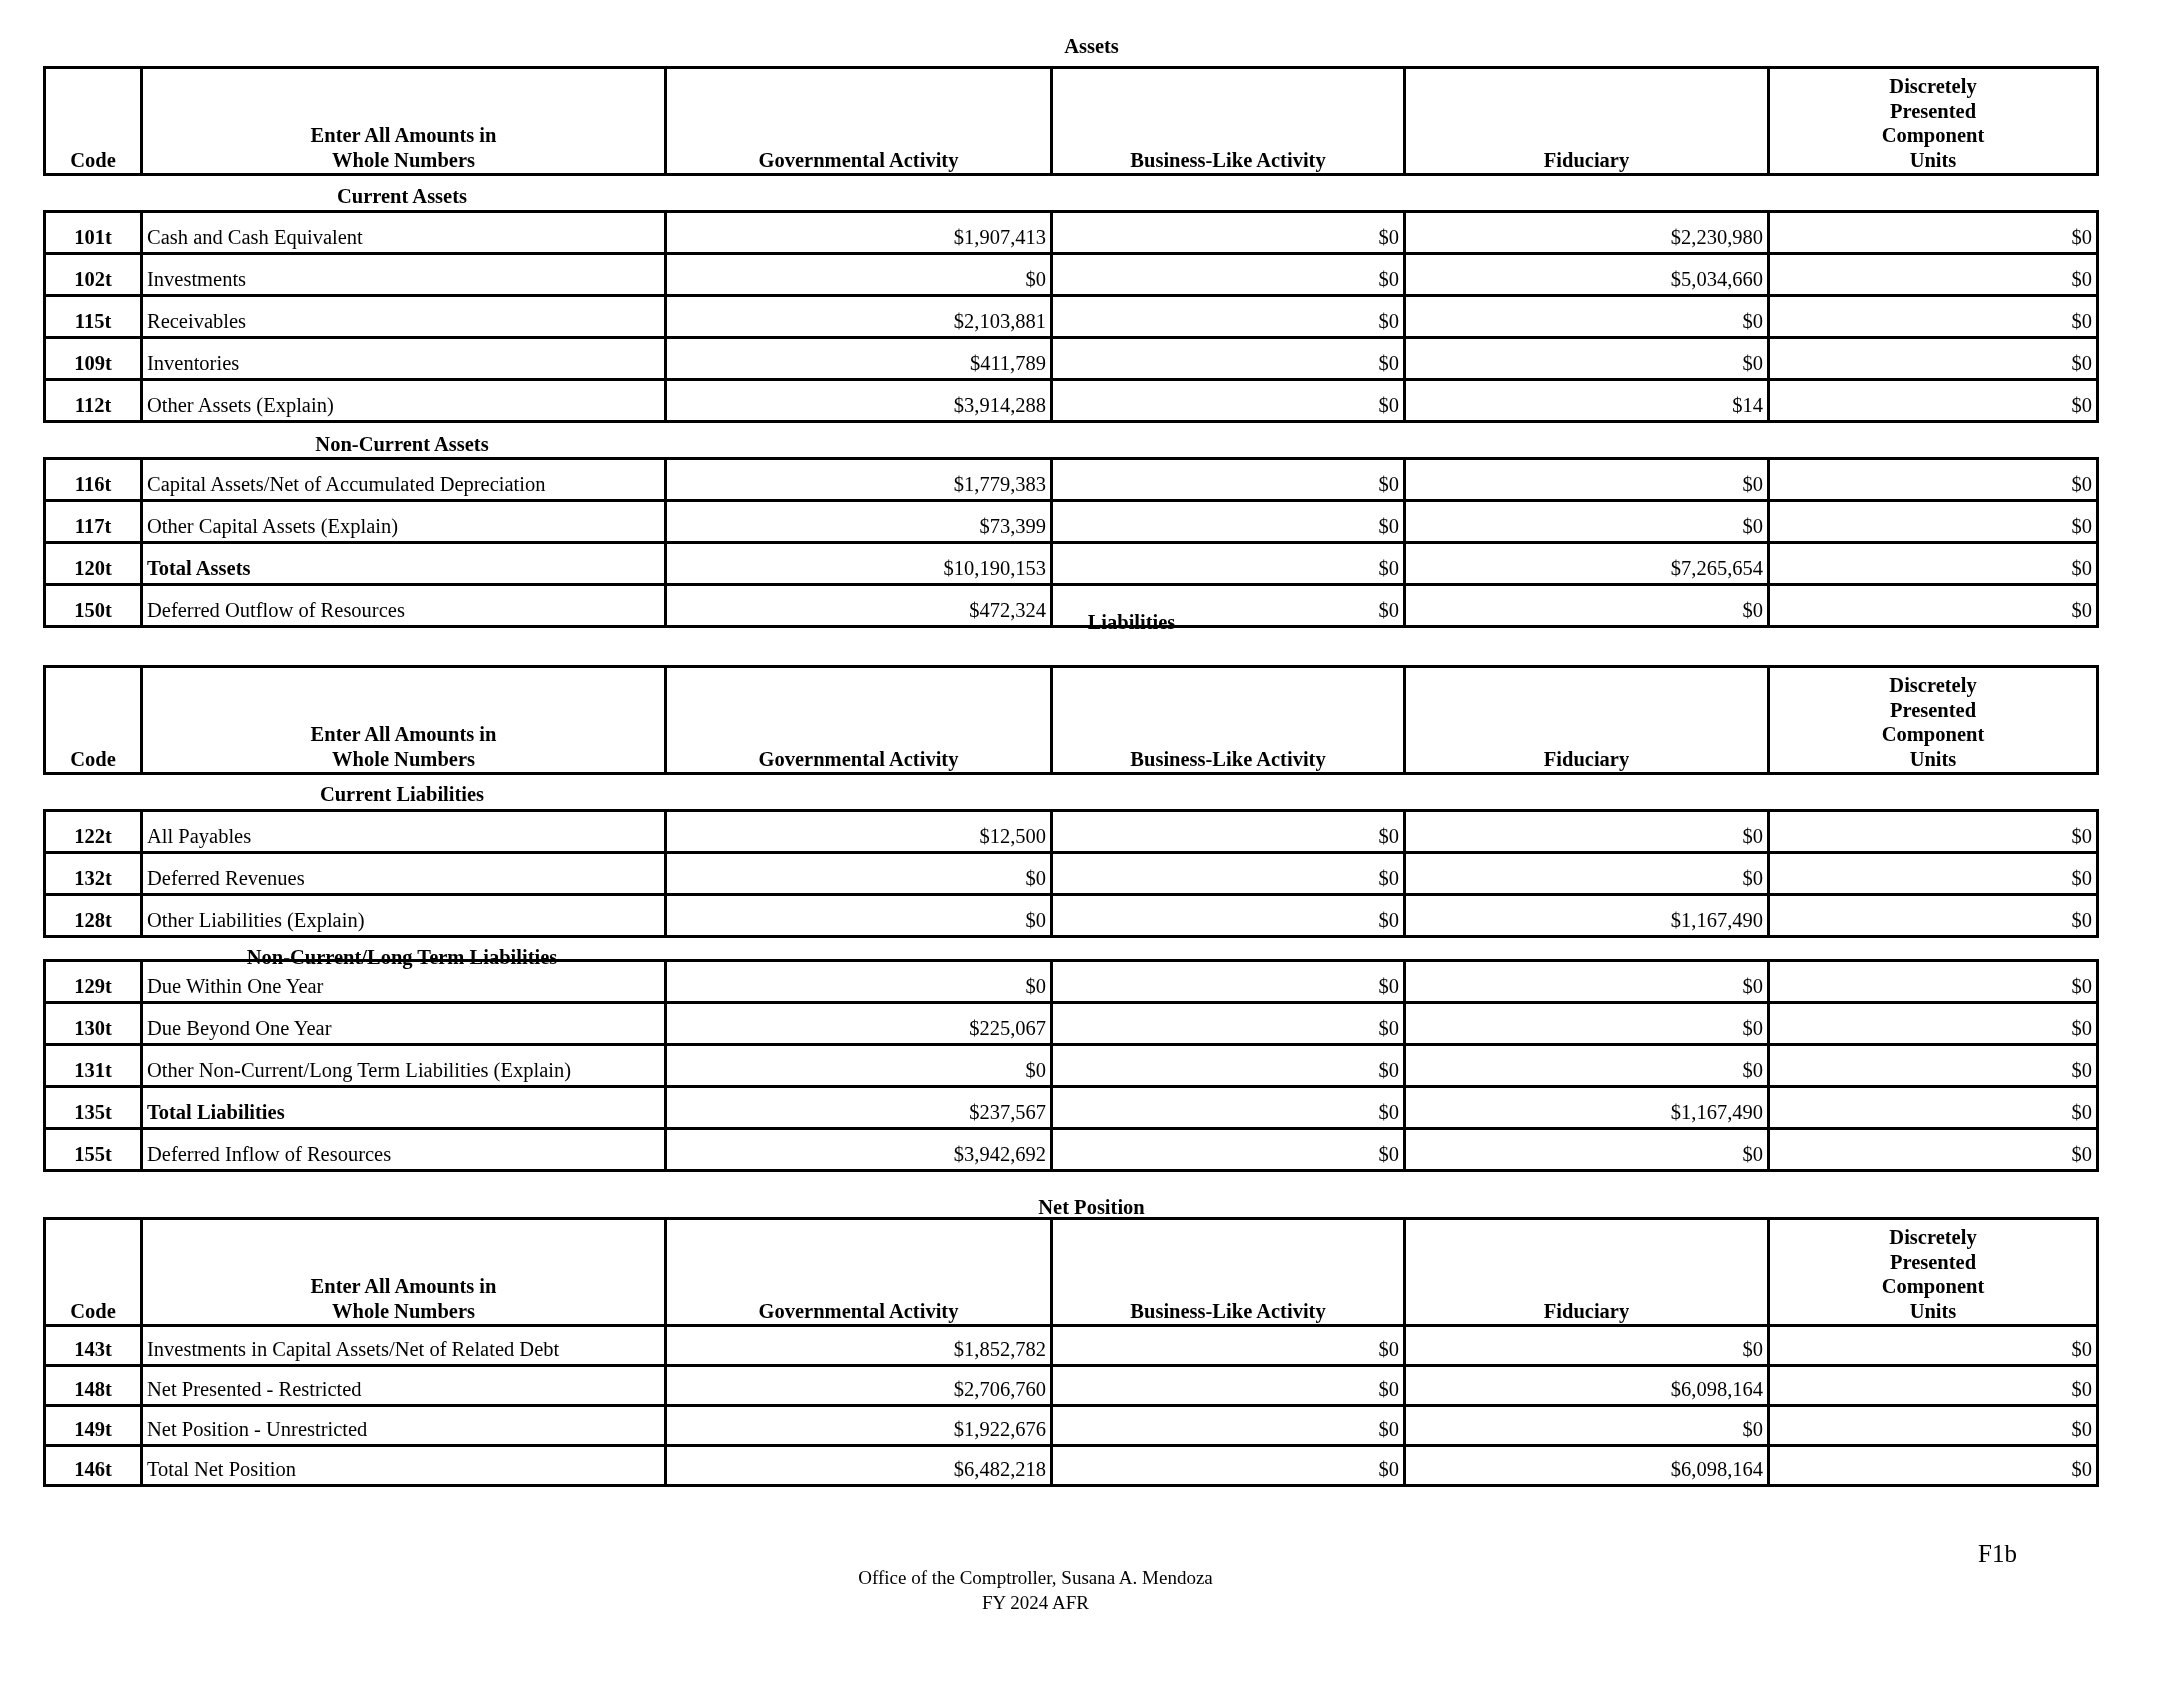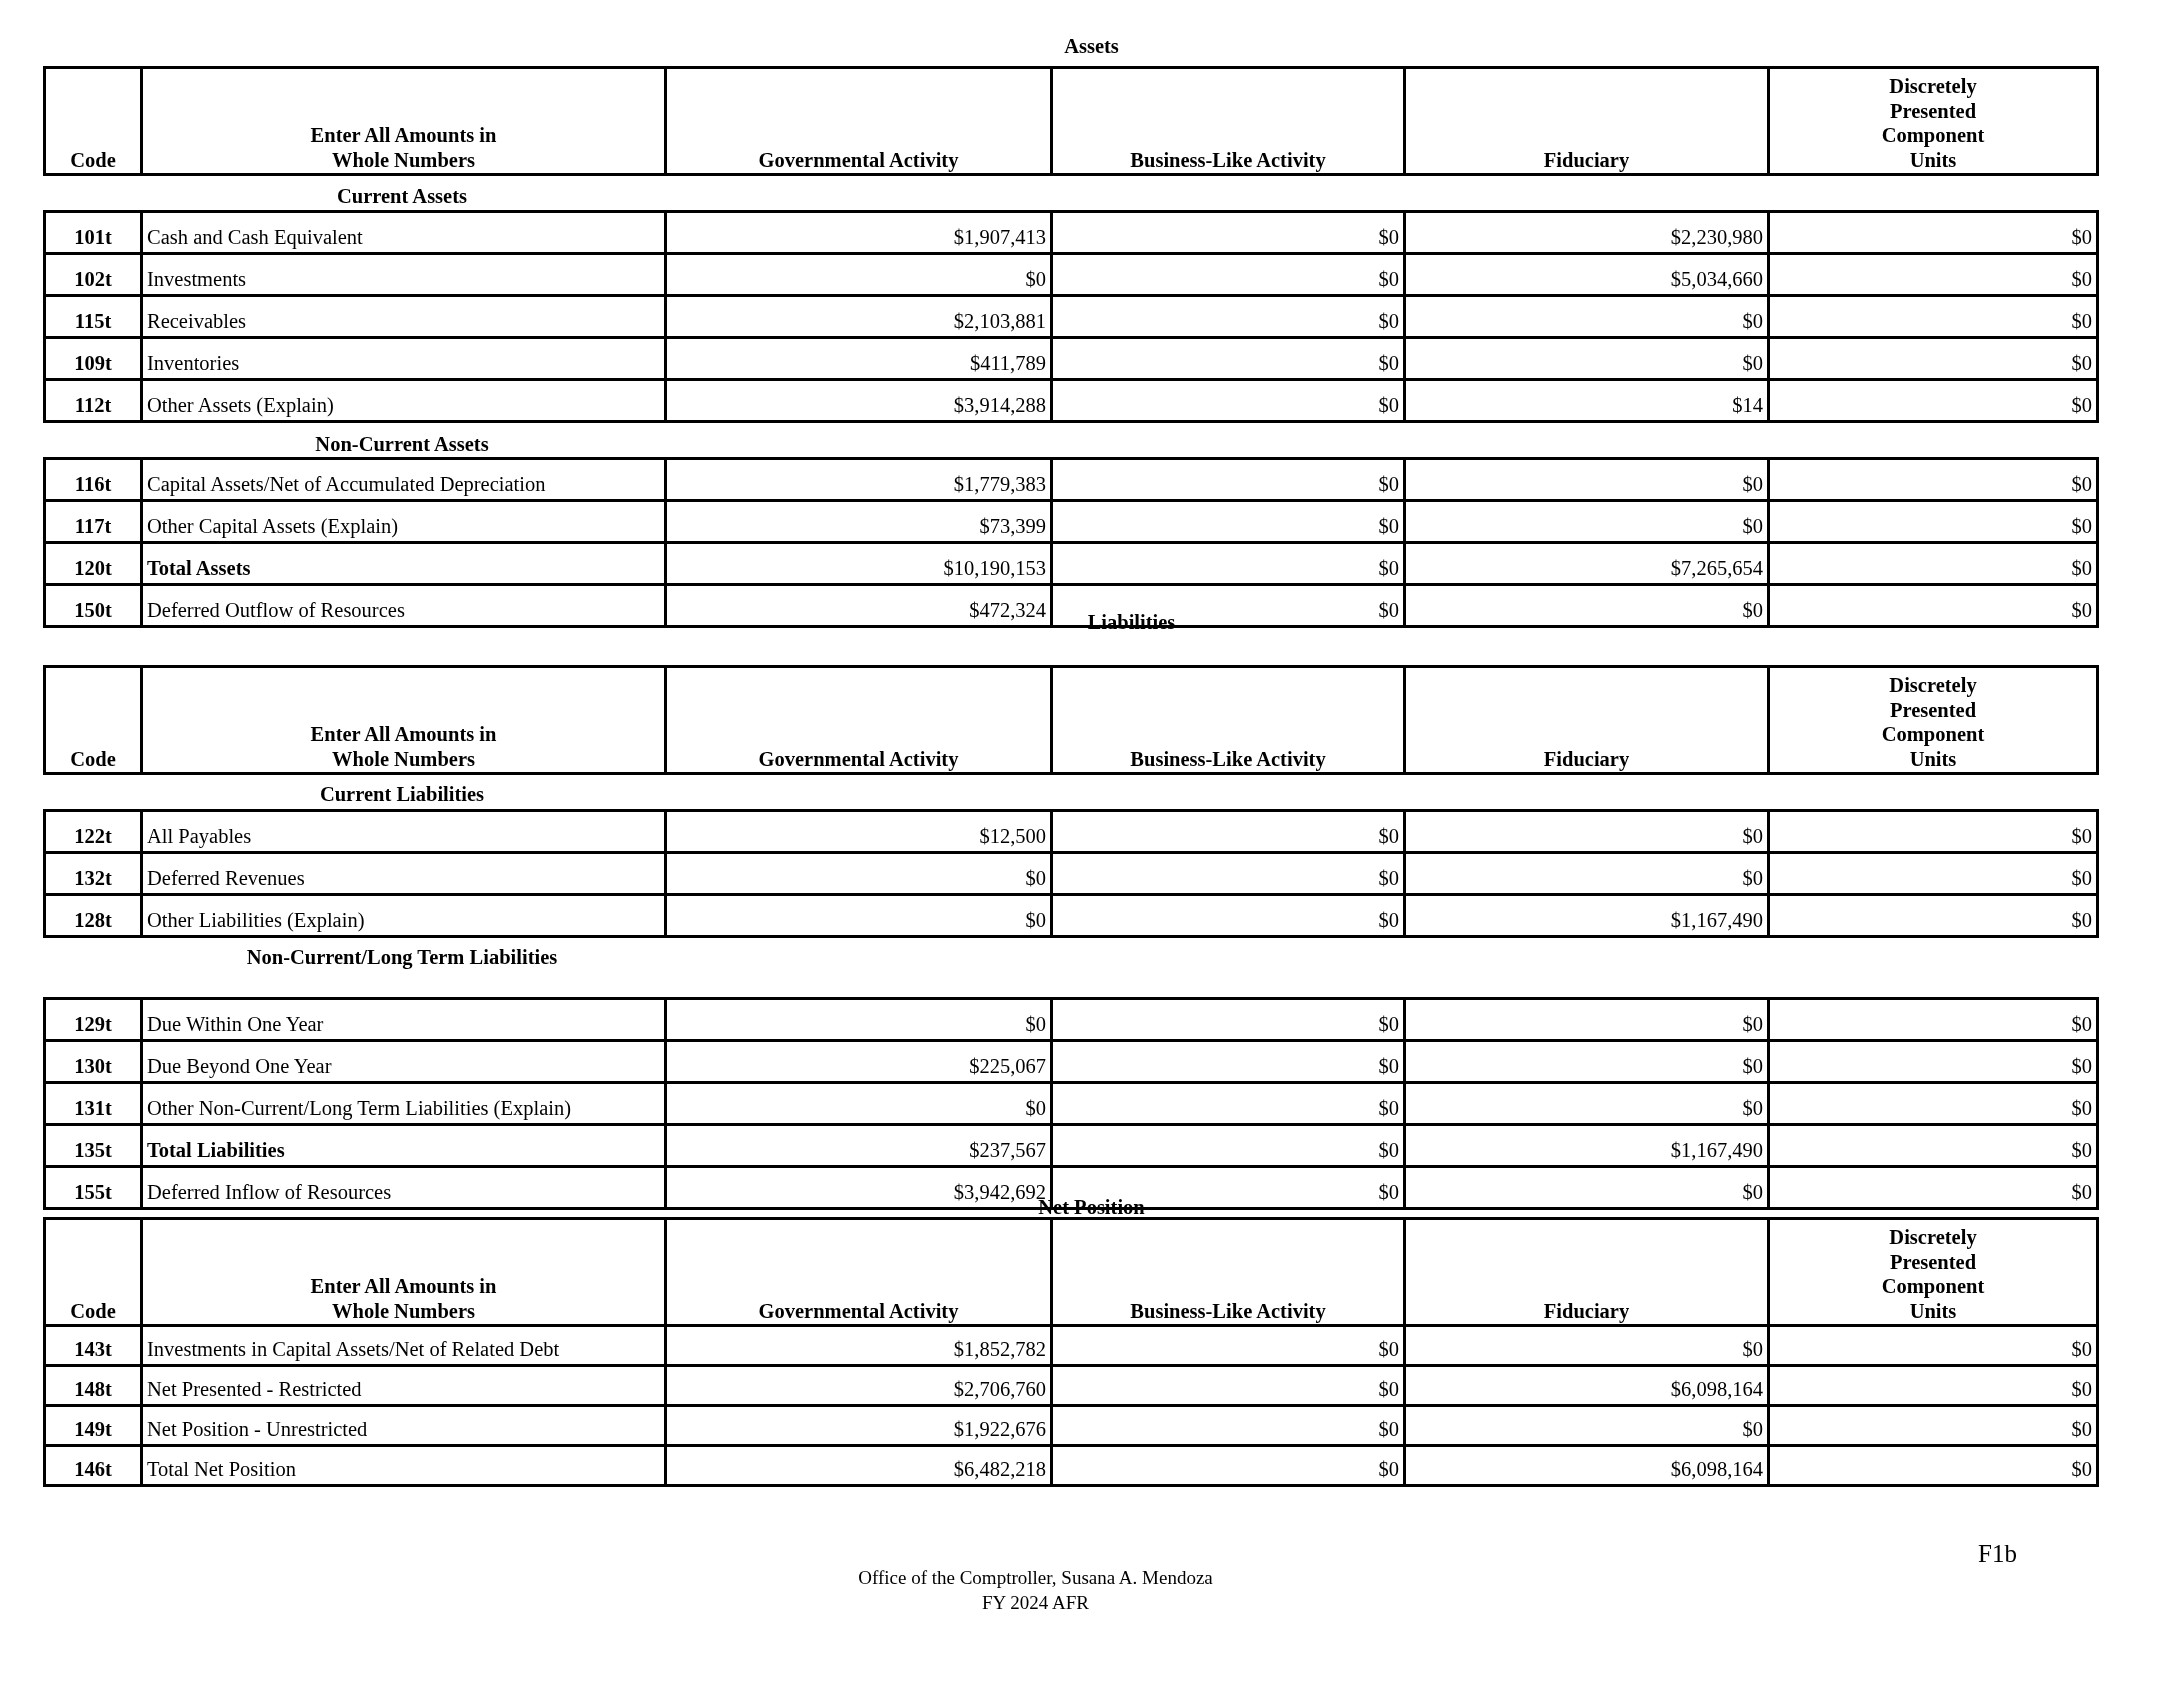--- a/index.html
+++ b/index.html
@@ -213,21 +213,21 @@
         <td class="num">$0</td>
         <td class="num">$0</td>
         <td class="num">$1,167,490</td>
         <td class="num">$0</td>
       </tr>
     </tbody>
 </table>
 
 <div class="band" style="top:945px;">Non-Current/Long Term Liabilities</div>
 
-<table class="grid" style="top:997px;">
+<table class="grid" style="top:959px;">
   <colgroup>
       <col class="c-code">
       <col class="c-desc">
       <col class="c-gov">
       <col class="c-bus">
       <col class="c-fid">
       <col class="c-dpcu">
     </colgroup>
   <tbody>
       <tr class="row ">

